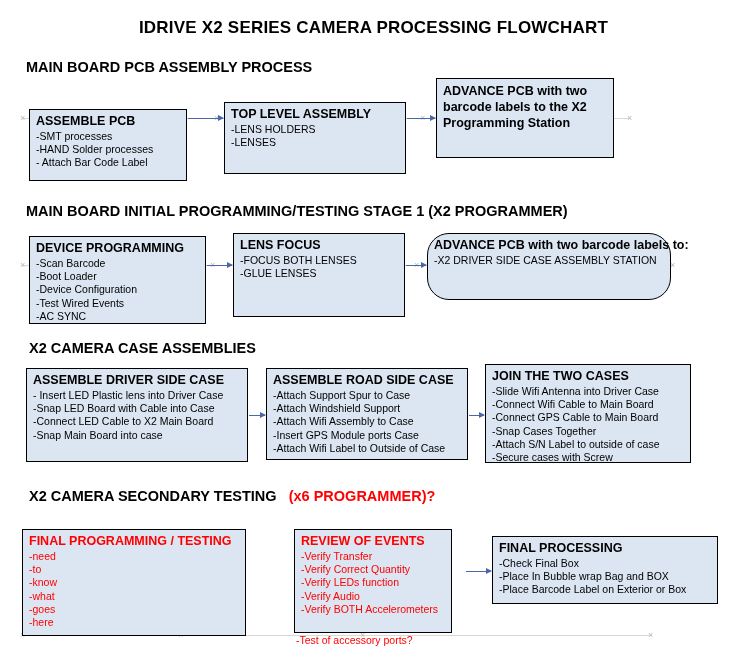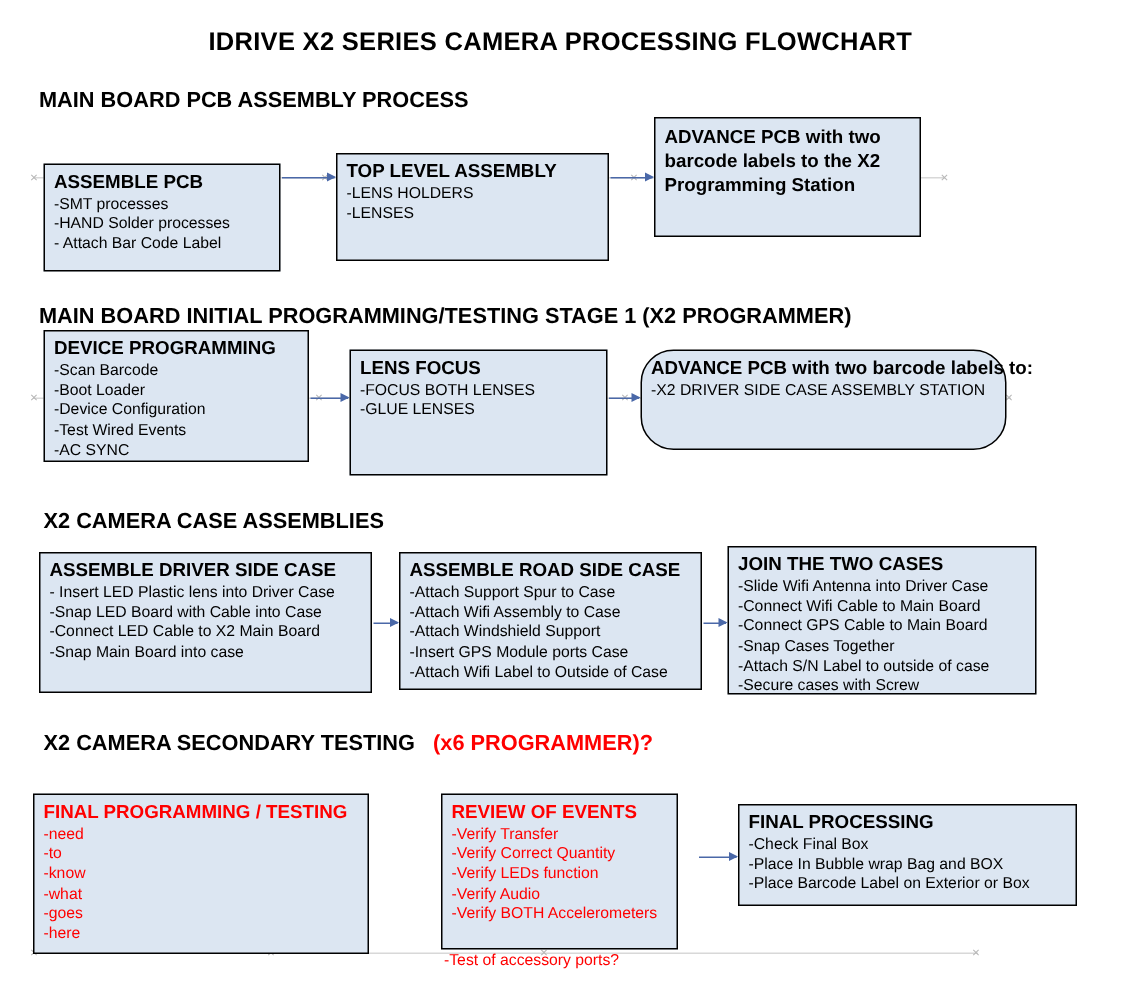--- a/index.html
+++ b/index.html
@@ -133,21 +133,21 @@
   <div class="section-head" style="left:26px; top:203px;">
     <span>MAIN BOARD INITIAL PROGRAMMING/TESTING STAGE 1 (X2 PROGRAMMER)</span>
   </div>
 
   <div class="guide" style="left:22px; top:265px; width:652px;"></div>
   <span class="xmark" style="left:20px; top:261px;">×</span>
   <span class="xmark" style="left:210px; top:261px;">×</span>
   <span class="xmark" style="left:414px; top:261px;">×</span>
   <span class="xmark" style="left:670px; top:261px;">×</span>
 
-  <div class="box" style="left:29px; top:220px; width:177px; height:88px;">
+  <div class="box" style="left:29px; top:236px; width:177px; height:88px;">
     <div class="box-title">DEVICE PROGRAMMING</div>
     <div class="box-line">-Scan Barcode</div>
     <div class="box-line">-Boot Loader</div>
     <div class="box-line">-Device Configuration</div>
     <div class="box-line">-Test Wired Events</div>
     <div class="box-line">-AC SYNC</div>
   </div>
 
   <div class="arrow" style="left:207px; top:265px; width:25px;"></div>
 
@@ -174,22 +174,22 @@
     <div class="box-line">-Snap LED Board with Cable into Case</div>
     <div class="box-line">-Connect LED Cable to X2 Main Board</div>
     <div class="box-line">-Snap Main Board into case</div>
   </div>
 
   <div class="arrow" style="left:249px; top:415px; width:16px;"></div>
 
   <div class="box" style="left:266px; top:368px; width:202px; height:92px;">
     <div class="box-title">ASSEMBLE ROAD SIDE CASE</div>
     <div class="box-line">-Attach Support Spur to Case</div>
+    <div class="box-line">-Attach Windshield Support</div>
     <div class="box-line">-Attach Wifi Assembly to Case</div>
-    <div class="box-line">-Attach Windshield Support</div>
     <div class="box-line">-Insert GPS Module ports Case</div>
     <div class="box-line">-Attach Wifi Label to Outside of Case</div>
   </div>
 
   <div class="arrow" style="left:469px; top:415px; width:15px;"></div>
 
   <div class="box" style="left:485px; top:364px; width:206px; height:99px;">
     <div class="box-title">JOIN THE TWO CASES</div>
     <div class="box-line">-Slide Wifi Antenna into Driver Case</div>
     <div class="box-line">-Connect Wifi Cable to Main Board</div>

